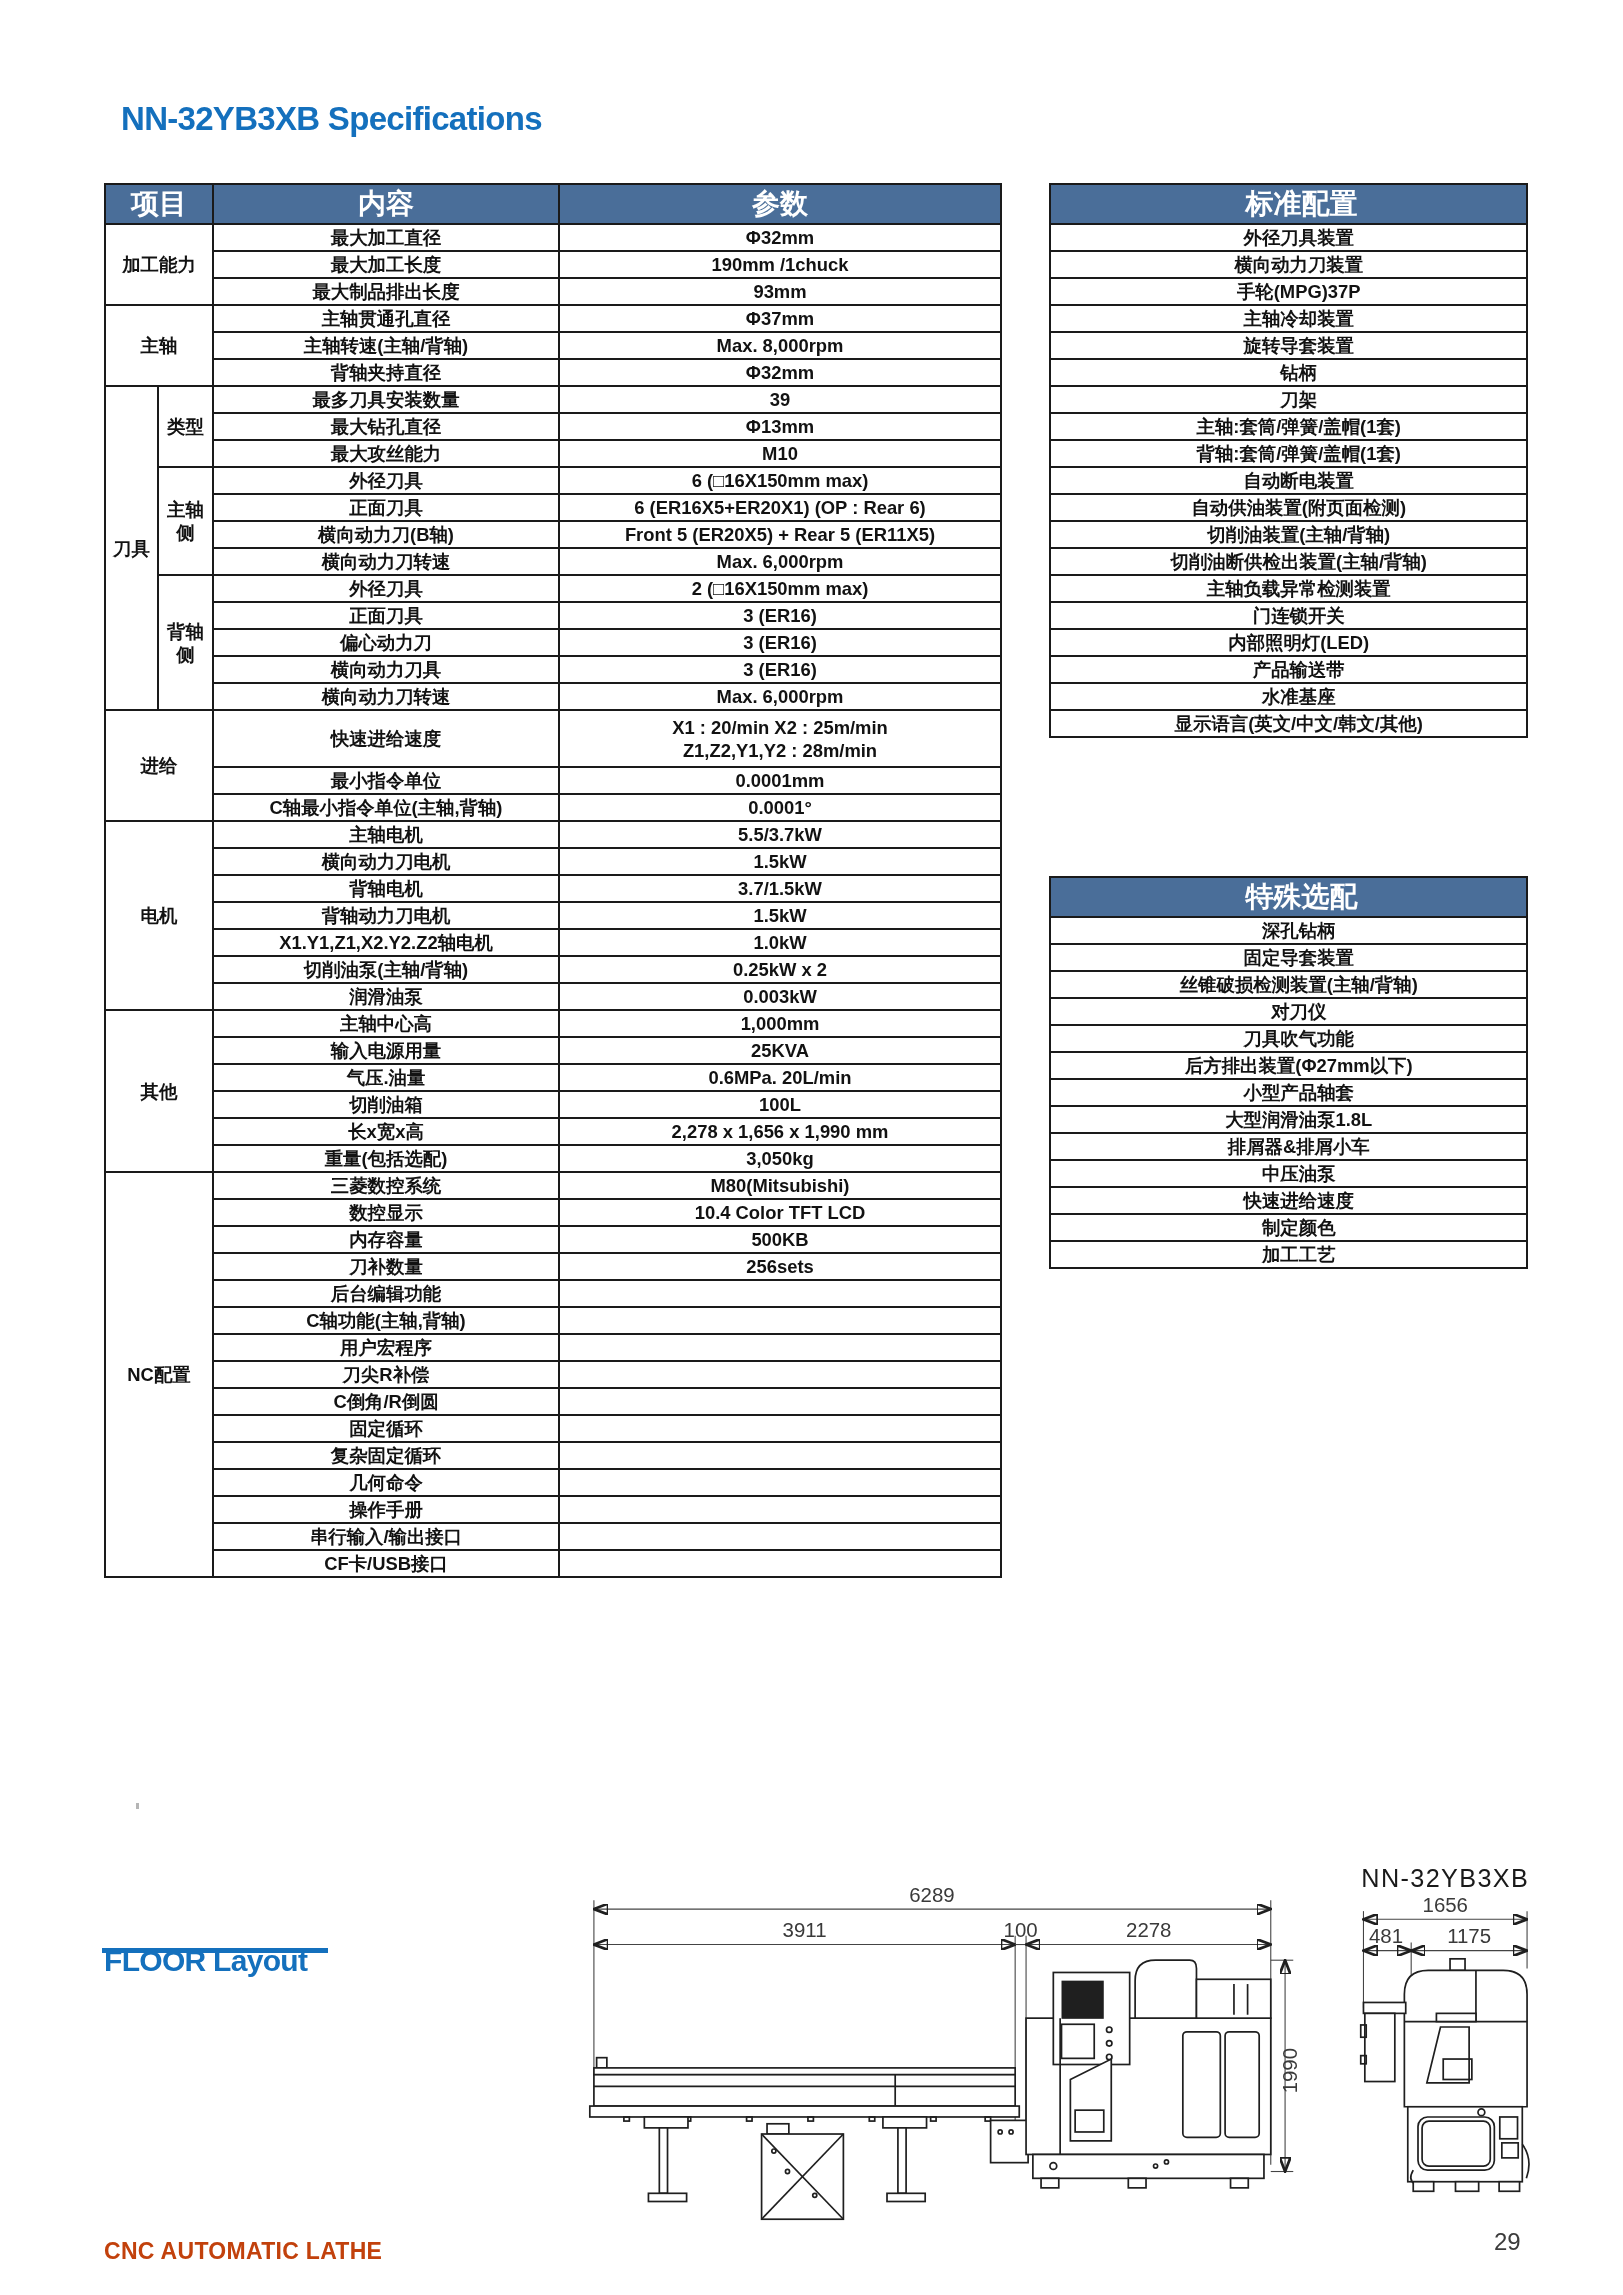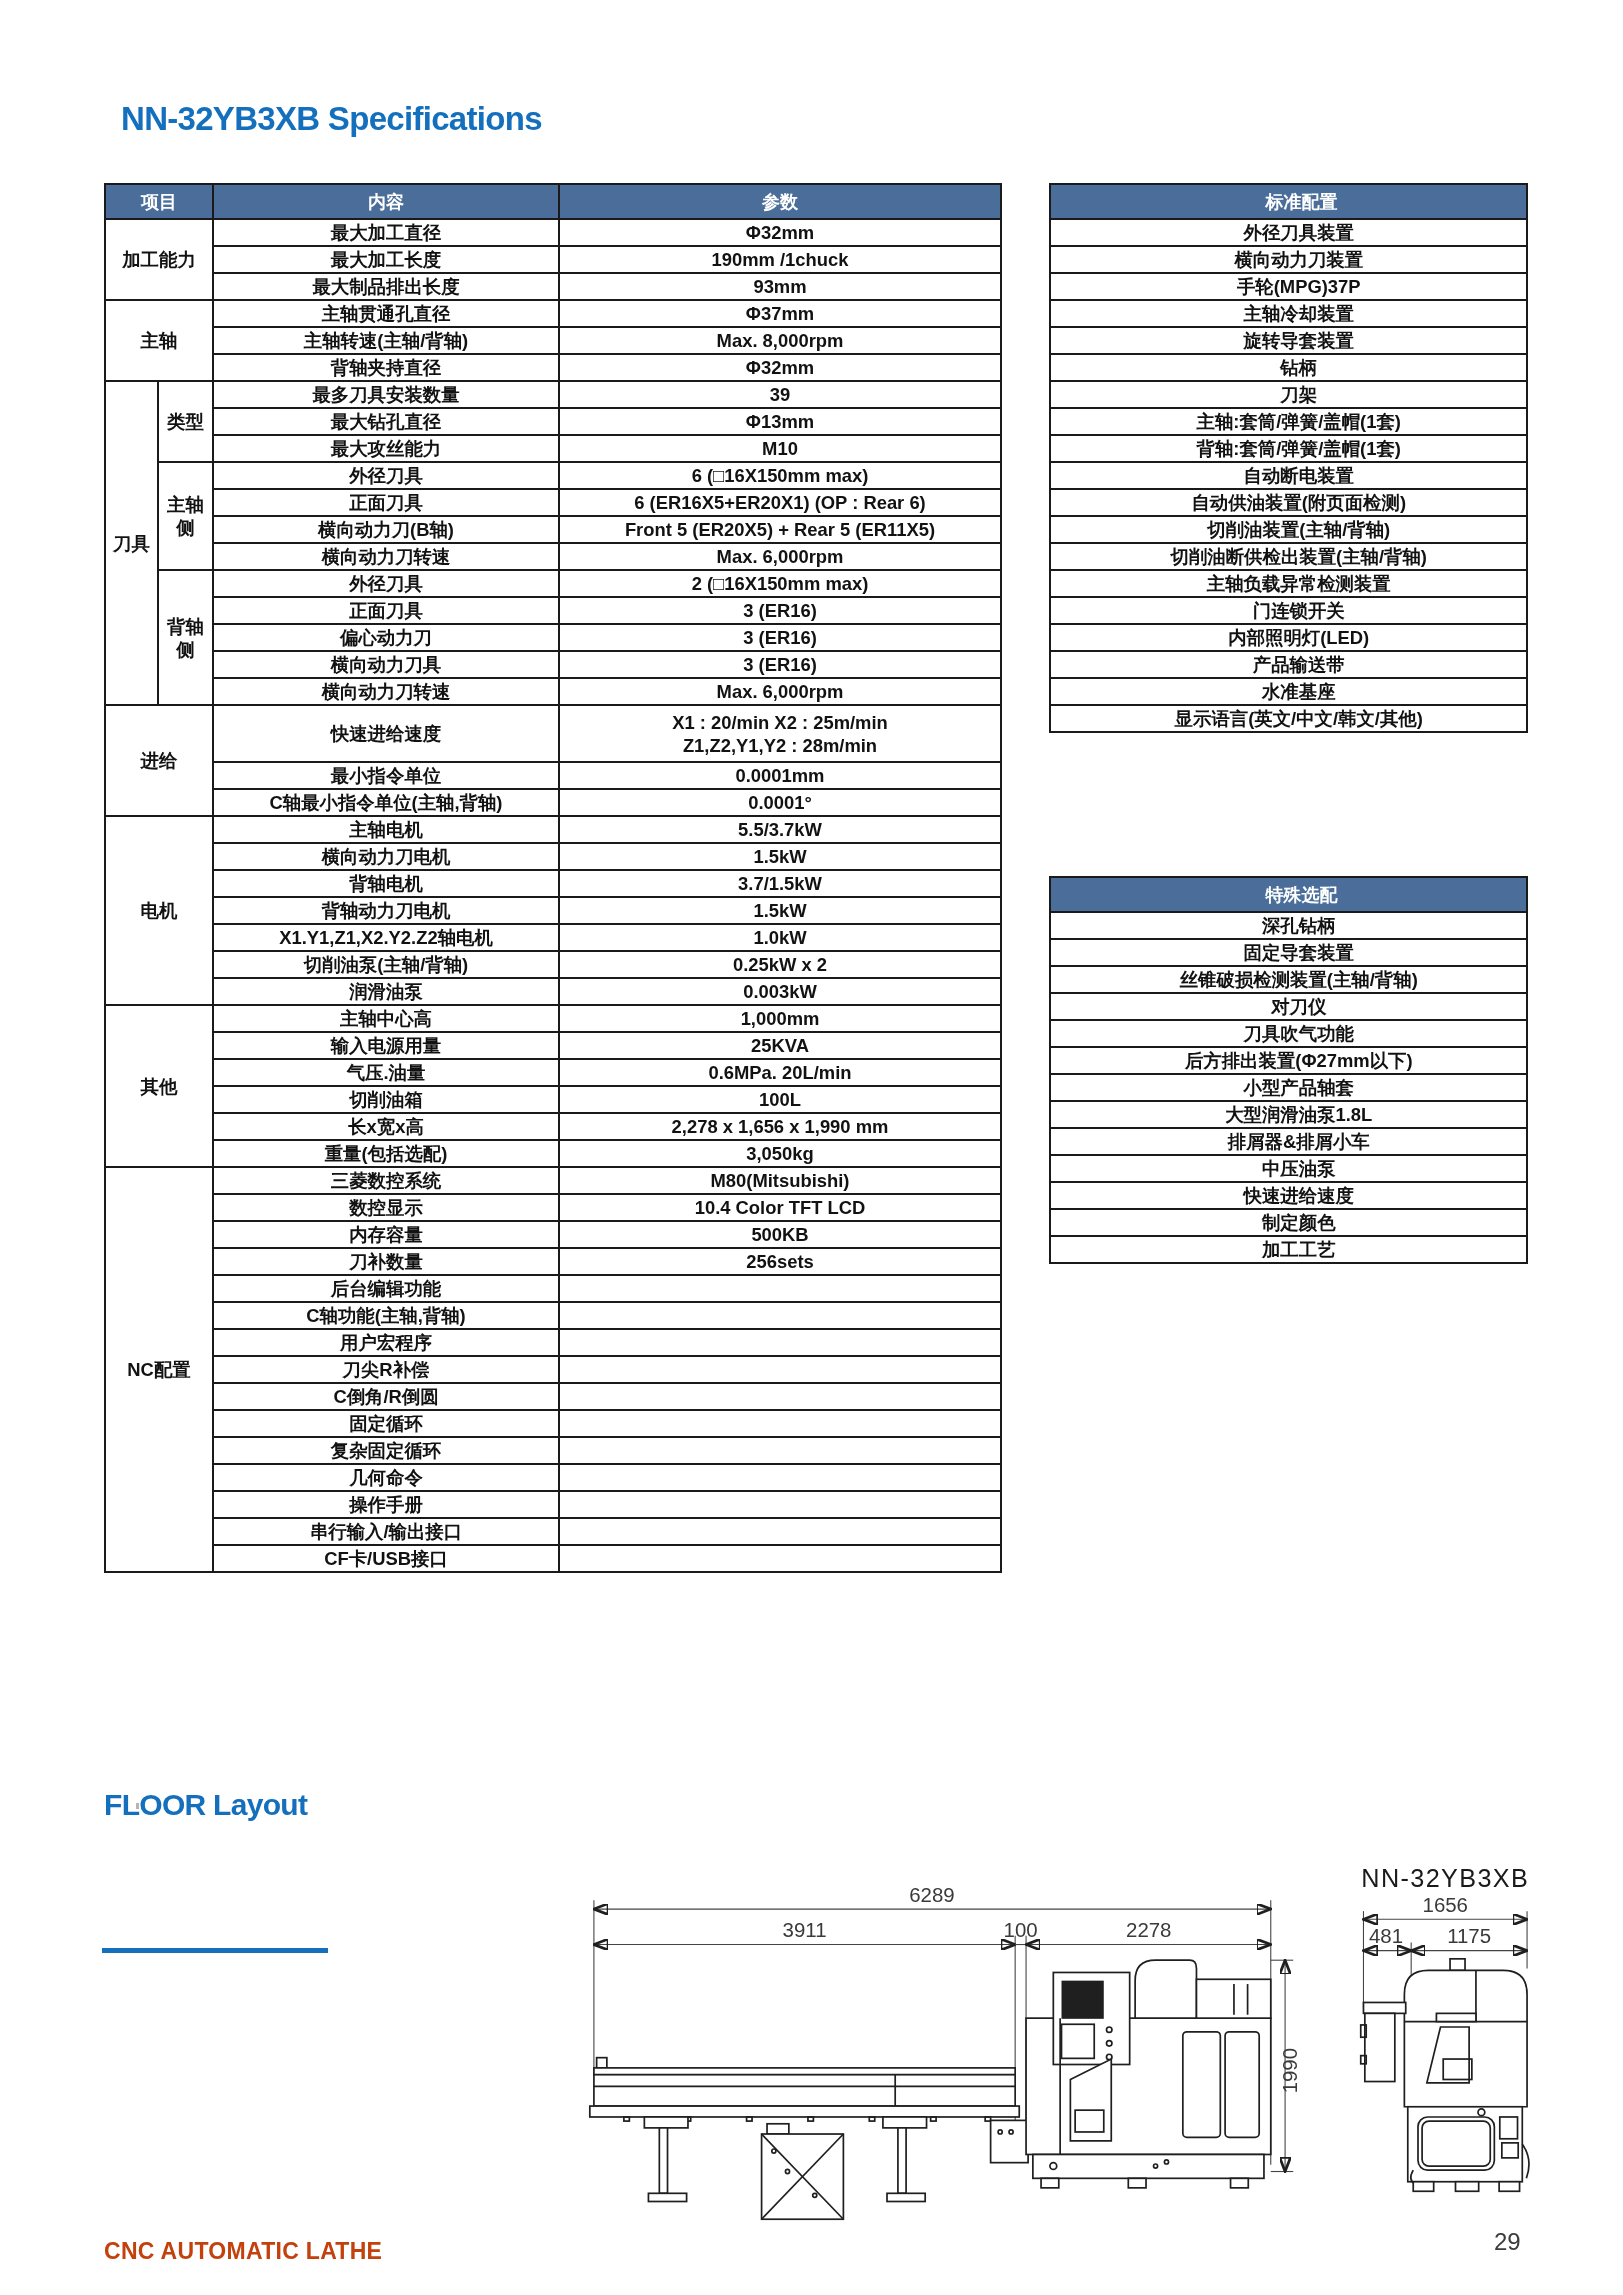--- a/index.html
+++ b/index.html
@@ -23,26 +23,26 @@
   #options-table{top:876px;}
   .cell{
     font-weight:bold;font-size:18.4px;color:#121212;
     text-align:center;vertical-align:middle;
     padding:0 5.5px;height:27px;line-height:1.25;
   }
   tr.tall .cell{height:57px;}
   .value-cell{white-space:pre-line;}
   th.col-head{
     background:#4a6e99;color:#ffffff;
-    font-size:18px;font-weight:bold;height:35px;
+    font-size:28px;font-weight:bold;height:35px;
     text-align:center;vertical-align:middle;
   }
   
   .floor-title{
-    position:absolute;left:104px;top:1788px;
+    position:absolute;left:104px;top:1944px;
     font-size:30px;font-weight:bold;color:#1470bd;letter-spacing:-0.7px;
   }
   .floor-underline{
     position:absolute;left:102px;top:1948px;width:226px;height:4.8px;background:#1470bd;
   }
   .floor-svg{position:absolute;left:583px;top:1851px;}
   .floor-svg path,.floor-svg rect,.floor-svg line,.floor-svg polygon,.floor-svg circle{
     stroke:#1f1f1f;stroke-width:2.5;fill:none;
   }
   .floor-svg .dim{stroke:#444;stroke-width:1.6;}

